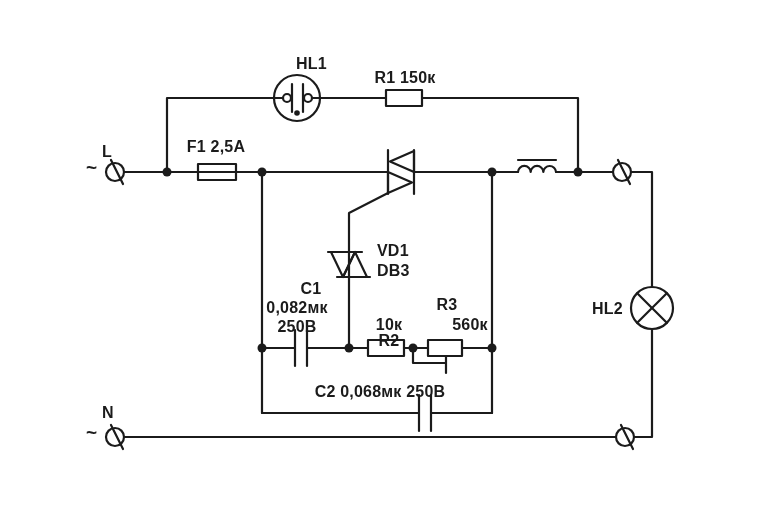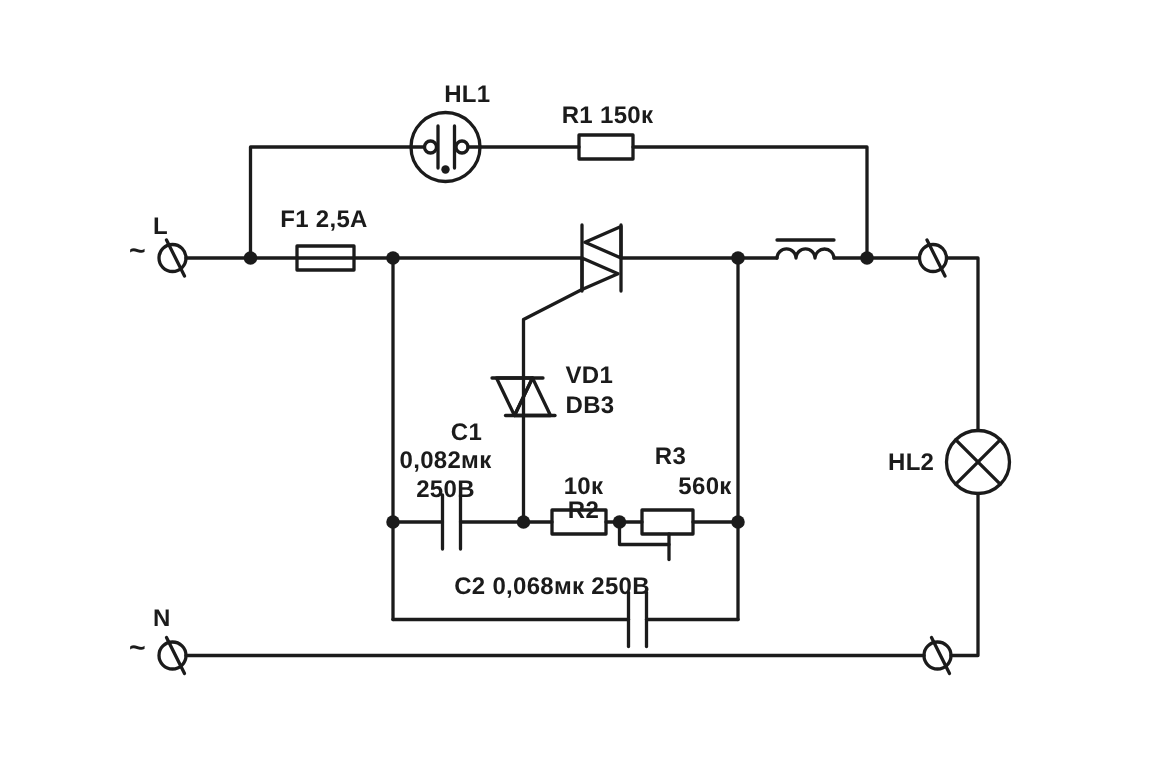--- a/index.html
+++ b/index.html
@@ -145,16 +145,16 @@
   <span class="lbl ctr" style="left:311px;top:279px;">C1</span>
   <span class="lbl ctr" style="left:297px;top:298px;">0,082мк</span>
   <span class="lbl ctr" style="left:297px;top:317px;">250В</span>
 
   <span class="lbl ctr" style="left:389px;top:295px;margin-top:36px;">R2</span>
   <span class="lbl ctr" style="left:389px;top:315px;">10к</span>
 
   <span class="lbl ctr" style="left:447px;top:295px;">R3</span>
   <span class="lbl ctr" style="left:447px;top:315px;margin-left:23px;">560к</span>
 
-  <span class="lbl ctr" style="left:368px;top:382px;">C2 0,068мк 250В</span>
+  <span class="lbl ctr" style="left:380px;top:382px;">C2 0,068мк 250В</span>
   <span class="lbl" style="left:592px;top:299px;">HL2</span>
 
 </div>
 
 </body></html>

